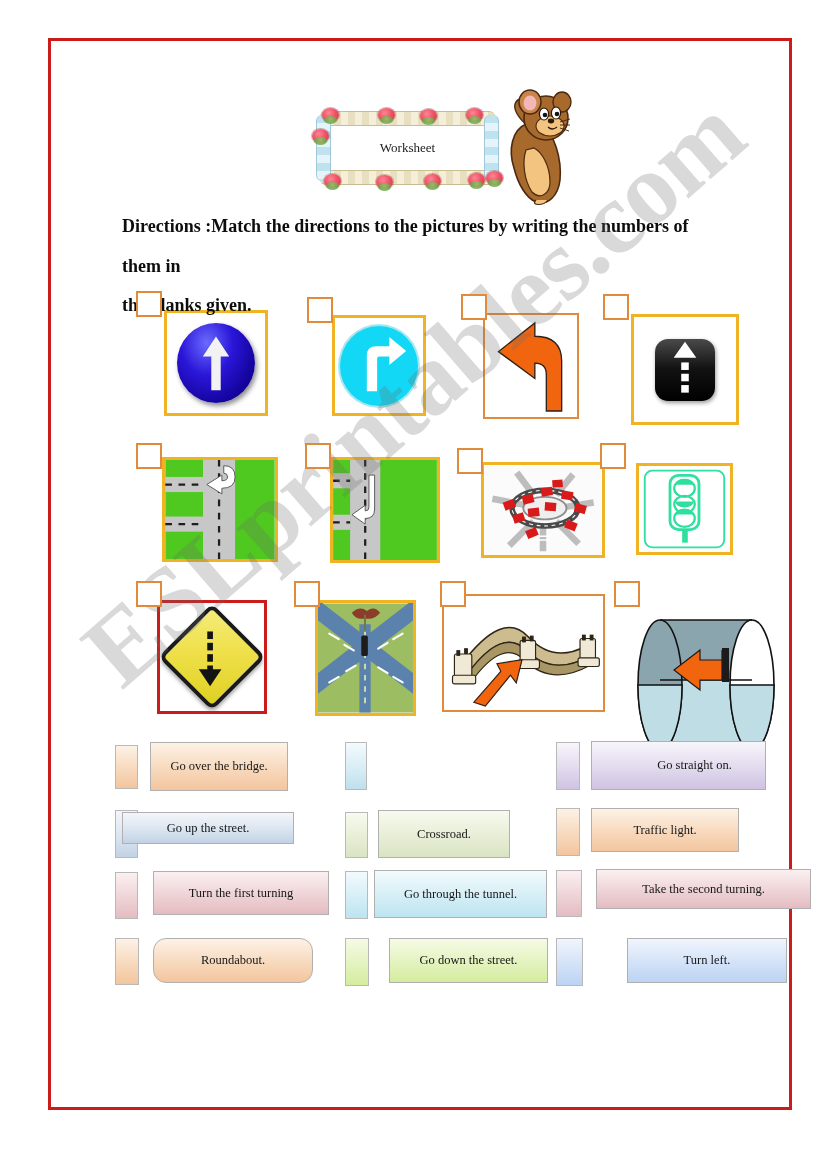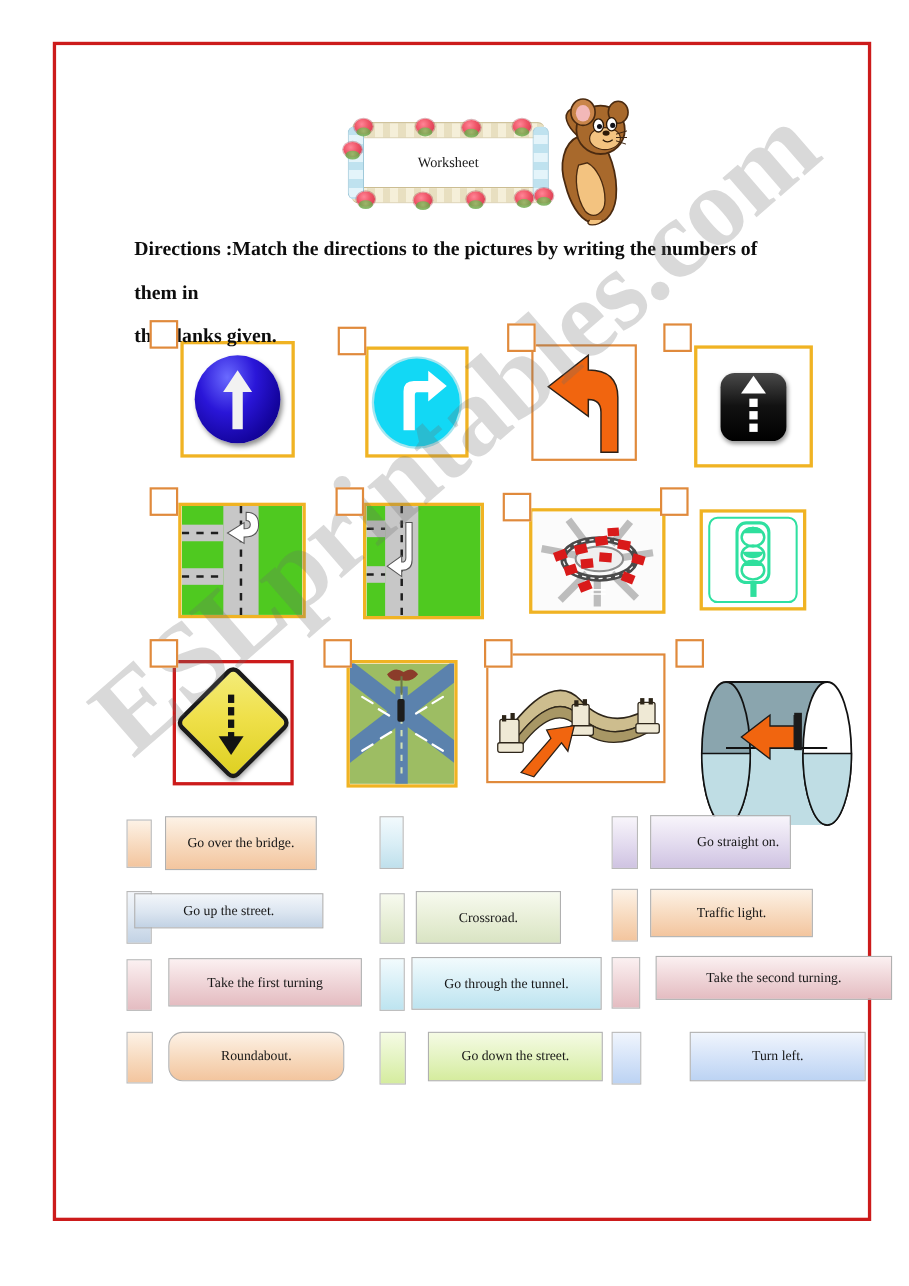--- a/index.html
+++ b/index.html
@@ -435,33 +435,33 @@
       <rect x="92" y="48" width="7" height="34" fill="#1b1b1b"></rect>
     </svg>
   </div>
 
   <div class="ans-blank g-peach" style="left:115px;top:745px;width:23px;height:44px;"></div>
   <div class="ans-box g-peach" style="left:150px;top:742px;width:138px;height:49px;">Go over the bridge.</div>
 
   <div class="ans-blank g-blue" style="left:345px;top:742px;width:22px;height:48px;"></div>
 
   <div class="ans-blank g-lav" style="left:556px;top:742px;width:24px;height:48px;"></div>
-  <div class="ans-box g-lav" style="left:591px;top:741px;width:128px;height:49px;padding-left:32px;">Go straight on.</div>
+  <div class="ans-box g-lav" style="left:591px;top:741px;width:175px;height:49px;padding-left:32px;">Go straight on.</div>
 
   <div class="ans-blank g-steel" style="left:115px;top:810px;width:23px;height:48px;"></div>
   <div class="ans-box g-steel" style="left:122px;top:812px;width:172px;height:32px;">Go up the street.</div>
 
   <div class="ans-blank g-sage" style="left:345px;top:812px;width:23px;height:46px;"></div>
   <div class="ans-box g-sage" style="left:378px;top:810px;width:132px;height:48px;">Crossroad.</div>
 
   <div class="ans-blank g-peach" style="left:556px;top:808px;width:24px;height:48px;"></div>
   <div class="ans-box g-peach" style="left:591px;top:808px;width:148px;height:44px;">Traffic light.</div>
 
   <div class="ans-blank g-rose" style="left:115px;top:872px;width:23px;height:47px;"></div>
-  <div class="ans-box g-rose" style="left:153px;top:871px;width:176px;height:44px;">Take the first turning</div>
+  <div class="ans-box g-rose" style="left:153px;top:871px;width:176px;height:44px;">Turn the first turning</div>
 
   <div class="ans-blank g-sky" style="left:345px;top:871px;width:23px;height:48px;"></div>
   <div class="ans-box g-sky" style="left:374px;top:870px;width:173px;height:48px;">Go through the tunnel.</div>
 
   <div class="ans-blank g-rose" style="left:556px;top:870px;width:26px;height:47px;"></div>
   <div class="ans-box g-rose" style="left:596px;top:869px;width:215px;height:40px;">Take the second turning.</div>
 
   <div class="ans-blank g-peach" style="left:115px;top:938px;width:24px;height:47px;"></div>
   <div class="ans-box g-peach" style="left:153px;top:938px;width:160px;height:45px;border-radius:13px;">Roundabout.</div>
 

